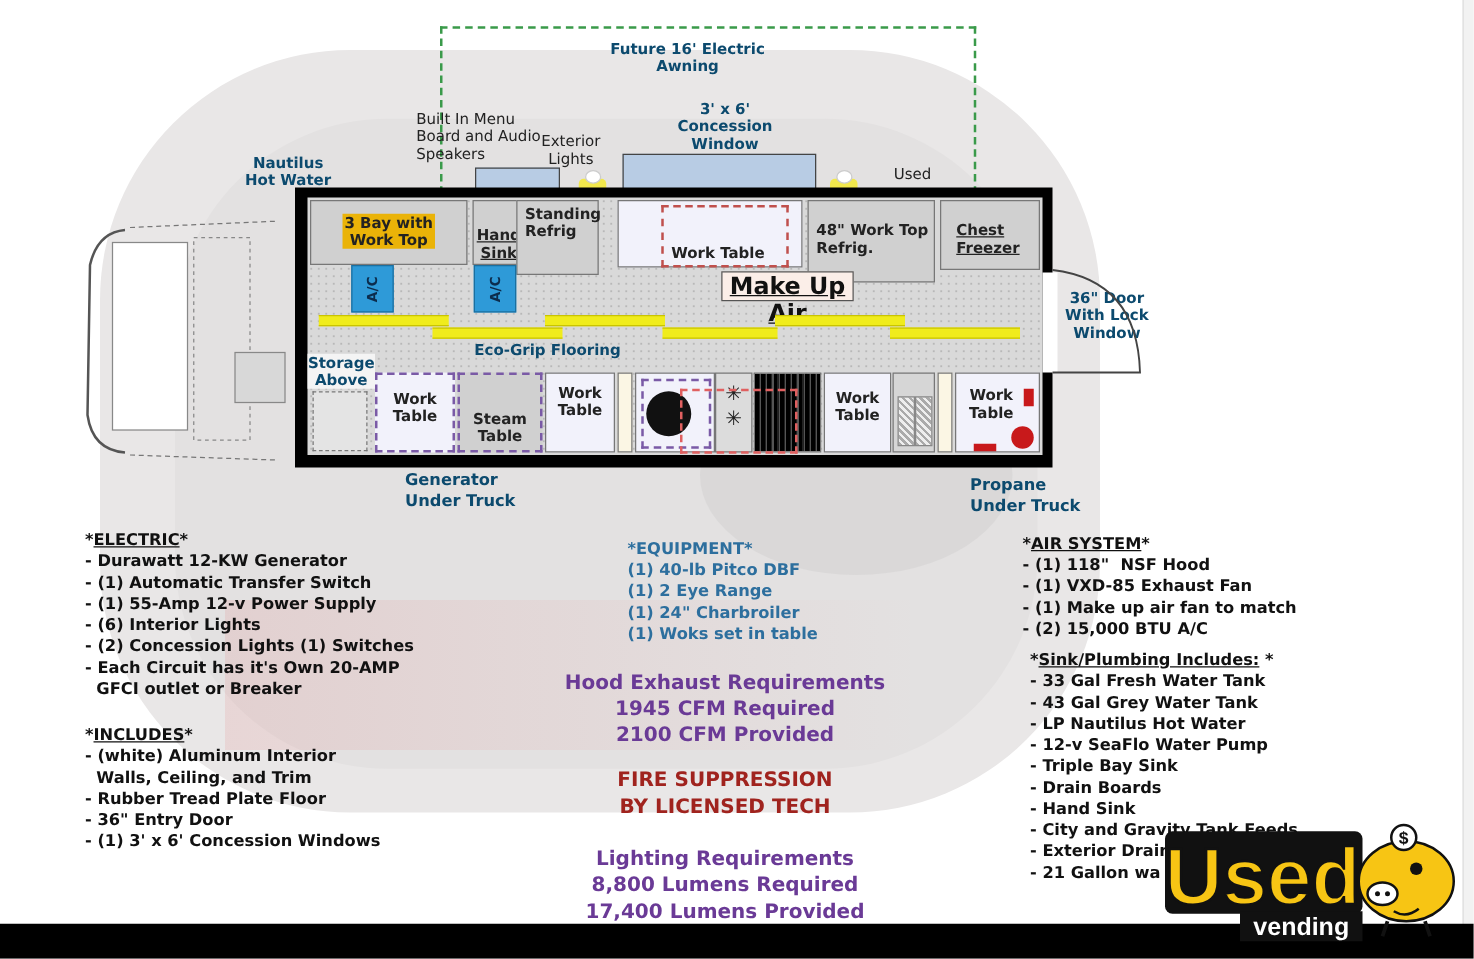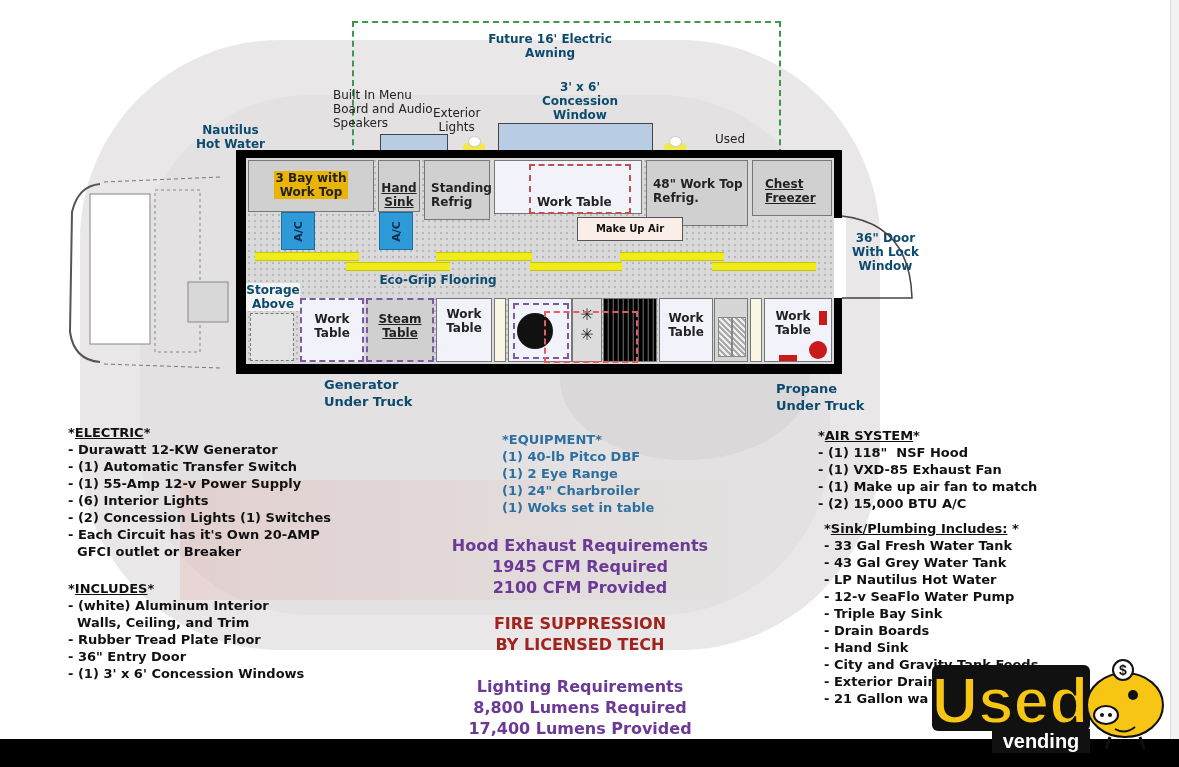--- a/index.html
+++ b/index.html
@@ -20,21 +20,21 @@
   .door-gap{position:absolute;left:834px;top:218px;width:12px;height:80px;background:#fff;}
   .box{position:absolute;border:1px solid #777;font-weight:bold;font-size:12px;line-height:14px;color:#222;text-align:center;box-sizing:border-box;}
   .box-grey{background:#d0d0d0;}
   .box-white{background:#f2f2fb;}
   .menu-board{position:absolute;background:#b8cce4;border:1px solid #444;}
   .light{position:absolute;width:22px;height:8px;background:#f2e84c;border-radius:4px 4px 0 0;}
   .light::after{content:"";position:absolute;left:5px;top:-7px;width:11px;height:9px;border-radius:50%;background:#fff;border:1px solid #ccc;}
   .ac{position:absolute;width:32px;height:36px;background:#2e9ad8;border:1px solid #1a6fa0;color:#0c2c4c;font-weight:bold;font-size:11px;display:flex;align-items:center;justify-content:center;}
   .ac span{transform:rotate(-90deg);display:block;}
   .yl{position:absolute;height:7px;background:#f0ec1c;border-top:1px solid #c9c400;border-bottom:1px solid #c9c400;}
-  .makeup{position:absolute;left:577px;top:217px;width:104px;height:22px;background:#fbeee8;border:1px solid #555;font-weight:bold;font-size:10px;line-height:22px;text-align:center;color:#111;}
+  .makeup{position:absolute;left:577px;top:217px;width:104px;height:22px;background:#fbeee8;border:1px solid #555;font-weight:bold;font-size:19px;line-height:22px;text-align:center;color:#111;text-decoration:underline;}
   .sec-title{font-weight:bold;font-size:13px;line-height:17px;color:#111;}
   .sec-title u{}
   .sec-item{font-weight:bold;font-size:13px;line-height:17px;color:#111;white-space:nowrap;}
   .equip{position:absolute;left:502px;top:431px;font-weight:bold;font-size:13px;line-height:17px;color:#2d6f9e;}
   .purple-block{position:absolute;left:420px;width:320px;text-align:center;font-weight:bold;font-size:16px;line-height:21px;color:#6a3a96;}
   .red-block{position:absolute;left:440px;top:613px;width:280px;text-align:center;font-weight:bold;font-size:16px;line-height:21px;color:#a0231e;}
   .logo{position:absolute;left:930px;top:655px;width:240px;height:105px;}
 </style>
 </head>
 <body>
@@ -84,21 +84,21 @@
 </svg>
 
 <div class="box box-grey" style="left:248px;top:160px;width:126px;height:52px;">
   <div style="margin-top:10px;white-space:pre-line;background:#eab308;display:inline-block;padding:0 2px;">3 Bay with
 Work Top</div>
 </div>
 <div class="box box-grey" style="left:378px;top:160px;width:42px;height:52px;">
   <div style="margin-top:20px;white-space:pre-line;text-decoration:underline;">Hand
 Sink</div>
 </div>
-<div class="box box-grey" style="left:424px;top:160px;width:66px;height:60px;text-align:left;padding:20px 0 0 6px;white-space:pre-line;">Standing
+<div class="box box-grey" style="left:413px;top:160px;width:66px;height:60px;text-align:left;padding:3px 0 0 6px;white-space:pre-line;">Standing
 Refrig</div>
 <div class="box box-white" style="left:494px;top:160px;width:148px;height:54px;">
   <div style="position:absolute;left:34px;top:3px;width:98px;height:46px;border:2px dashed #c0504d;"></div>
   <div style="position:absolute;left:42px;top:34px;">Work Table</div>
 </div>
 <div class="box box-grey" style="left:646px;top:160px;width:102px;height:66px;text-align:left;padding:16px 0 0 6px;white-space:pre-line;">48" Work Top
 Refrig.</div>
 <div class="box box-grey" style="left:752px;top:160px;width:80px;height:56px;text-align:left;padding:16px 0 0 12px;white-space:pre-line;text-decoration:underline;">Chest
 Freezer</div>
 
@@ -120,21 +120,21 @@
 <div class="lbl" style="left:378px;top:273px;width:120px;font-size:12px;">Eco-Grip Flooring</div>
 
 <div class="lbl" style="left:246px;top:283px;width:54px;white-space:pre-line;background:#f4f4f4;">Storage
 Above</div>
 <div class="box" style="left:250px;top:313px;width:44px;height:48px;border:1px dashed #777;background:#e4e4e4;"></div>
 <div class="box box-white" style="left:300px;top:298px;width:64px;height:64px;border:2px dashed #7a5aa6;">
   <div style="margin-top:12px;white-space:pre-line;">Work
 Table</div>
 </div>
 <div class="box box-grey" style="left:366px;top:298px;width:68px;height:64px;border:2px dashed #7a5aa6;">
-  <div style="margin-top:12px;white-space:pre-line;text-decoration:underline;">Steam
+  <div style="margin-top:28px;white-space:pre-line;">Steam
 Table</div>
 </div>
 <div class="box box-white" style="left:436px;top:298px;width:56px;height:64px;">
   <div style="margin-top:8px;white-space:pre-line;">Work
 Table</div>
 </div>
 <div class="box" style="left:494px;top:298px;width:12px;height:64px;background:#fbf6e4;"></div>
 <div class="box box-white" style="left:508px;top:298px;width:64px;height:64px;">
   <div style="position:absolute;left:4px;top:4px;width:52px;height:52px;border:2px dashed #7a5aa6;"></div>
   <div style="position:absolute;left:8px;top:14px;width:36px;height:36px;border-radius:50%;background:#111;"></div>

